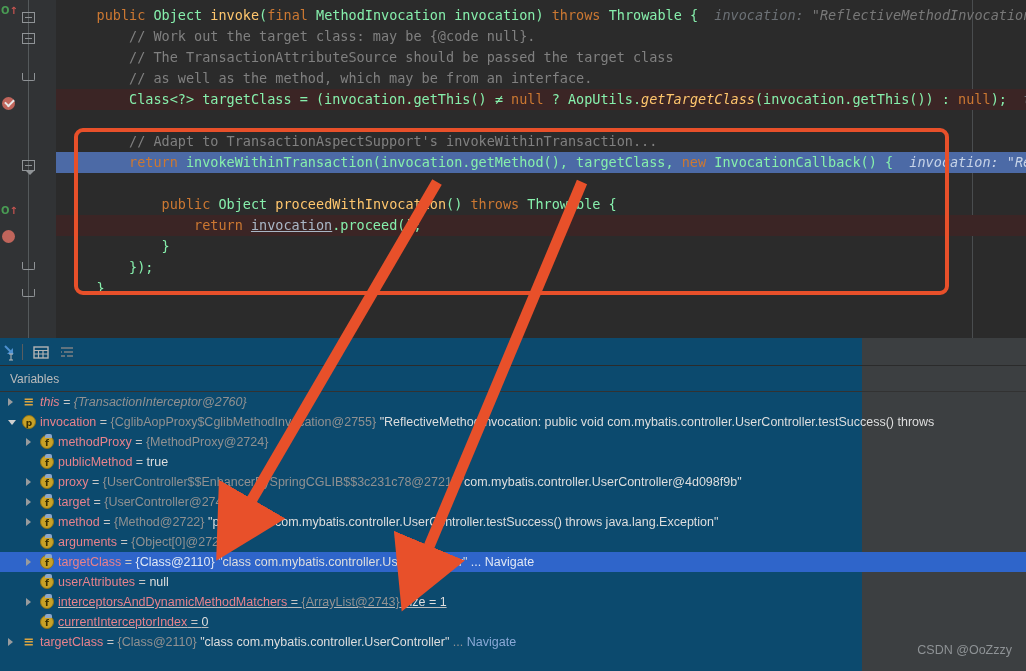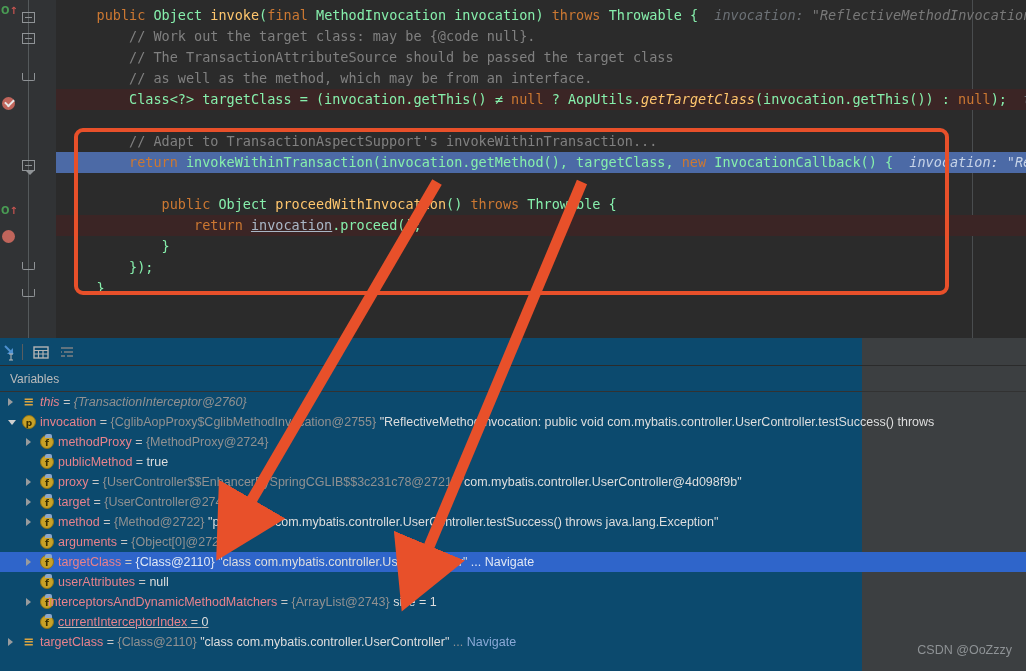--- a/index.html
+++ b/index.html
@@ -257,21 +257,21 @@
           <div class="vicon circ field" style="left: 40px;">f</div>
           <div class="vlabel" style="left: 58px;"><span class="vname">targetClass</span><span class="veq"> = </span><span class="vref">{Class@2110}</span><span class="vstr"> "class com.mybatis.controller.UserController"</span><span class="vref"> ... </span><span class="vnav">Navigate</span></div>
         </div>
         <div class="var-row">
           <div class="vicon circ field" style="left: 40px;">f</div>
           <div class="vlabel" style="left: 58px;"><span class="vname">userAttributes</span><span class="veq"> = </span><span class="vstr">null</span></div>
         </div>
         <div class="var-row">
           <div class="twisty" style="left: 26px;"></div>
           <div class="vicon circ field" style="left: 40px;">f</div>
-          <div class="vlabel" style="left: 48px;"><span class="vname">interceptorsAndDynamicMethodMatchers</span><span class="veq"> = </span><span class="vref">{ArrayList@2743}</span><span class="vstr">  size = 1</span></div>
+          <div class="vlabel" style="left: 58px; text-decoration: underline;"><span class="vname">interceptorsAndDynamicMethodMatchers</span><span class="veq"> = </span><span class="vref">{ArrayList@2743}</span><span class="vstr">  size = 1</span></div>
         </div>
         <div class="var-row">
           <div class="vicon circ field" style="left: 40px;">f</div>
           <div class="vlabel" style="left: 58px; text-decoration: underline;"><span class="vname">currentInterceptorIndex</span><span class="veq"> = </span><span class="vstr">0</span></div>
         </div>
         <div class="var-row">
           <div class="twisty" style="left: 8px;"></div>
           <div class="vicon eq" style="left: 22px;">≡</div>
           <div class="vlabel" style="left: 40px;"><span class="vname">targetClass</span><span class="veq"> = </span><span class="vref">{Class@2110}</span><span class="vstr"> "class com.mybatis.controller.UserController"</span><span class="vref"> ... </span><span class="vnav">Navigate</span></div>
         </div>

